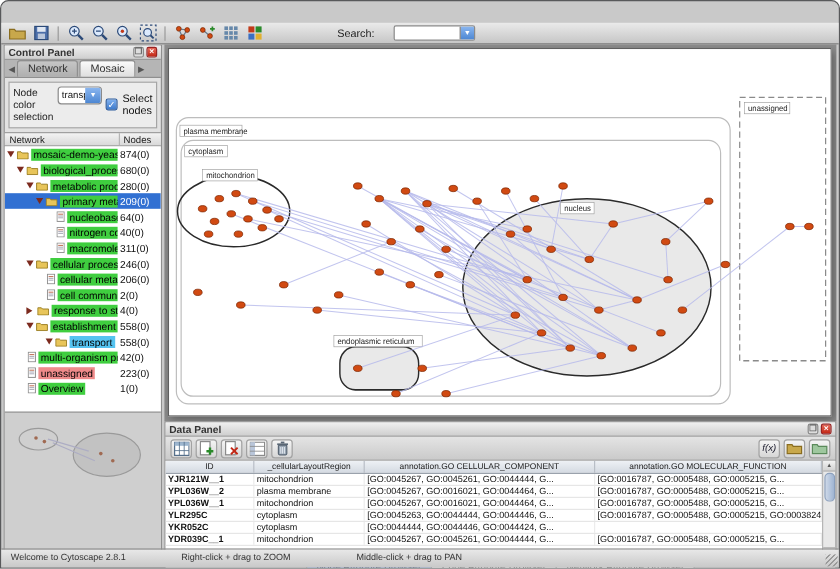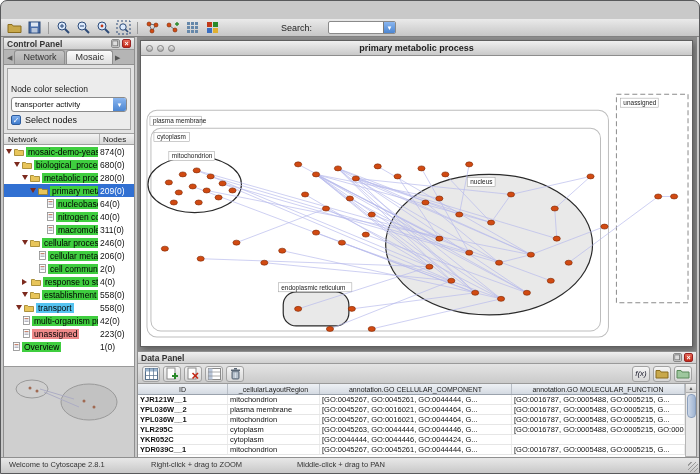--- a/index.html
+++ b/index.html
@@ -35,21 +35,21 @@
 .mini.float{border:1px solid #8a8a8a;background:#ddd;color:#666}
 .mini.float::before{content:"❐"}
 .mini.close{background:linear-gradient(#e66a5a,#c22715);color:#fff;border:1px solid #922}
 .mini.close::before{content:"×"}
 .cp-tabs{height:15px;background:#b5b5b5;display:flex;align-items:flex-end;padding:0 2px;gap:1px;border-bottom:1px solid #8f8f8f;flex:none}
 .tab-scroll{font-size:7px;color:#555;padding:0 1px 2px}
 .tab-scroll.left::before{content:"◀"}
 .tab-scroll.right::before{content:"▶"}
 .cp-tab{font-size:9px;padding:1px 8px 2px;border:1px solid #8f8f8f;border-bottom:none;border-radius:3px 3px 0 0;background:linear-gradient(#c6c6c6,#aeaeae);color:#333;white-space:nowrap}
 .cp-tab.active{background:linear-gradient(#fbfbfb,#dedede)}
-.color-panel{margin:3px;border:1px solid #a5a5a5;background:#ececec;padding:15px 3px 4px;display:flex;flex-direction:column;gap:3px;flex:none}
+.color-panel{margin:3px;border:1px solid #a5a5a5;background:#ececec;padding:3px 3px 4px;display:flex;flex-direction:row;gap:3px;flex:none}
 .color-panel .hd{font-size:8.5px;color:#222}
 .combo{height:15px;background:#fff;border:1px solid #8a8a8a;border-radius:3px;display:flex;align-items:center;overflow:hidden}
 .combo .val{flex:1;font-size:8px;padding:0 3px;color:#111;white-space:nowrap;overflow:hidden}
 .combo .arr{width:13px;height:100%;background:linear-gradient(#8ab6f0,#4c86d2);display:flex;align-items:center;justify-content:center;color:#fff;font-size:6px}
 .combo .arr::before{content:"▼"}
 .checkrow{display:flex;align-items:center;gap:4px}
 .checkbox{width:10px;height:10px;border-radius:2px;background:linear-gradient(#7fb0ef,#3f7bcc);border:1px solid #2d5c9e;color:#fff;font-size:8px;line-height:9px;text-align:center;flex:none}
 .checkbox::before{content:"✓"}
 .checkrow .cb-label{font-size:9px;color:#111}
 .tree-header{height:12px;display:flex;background:linear-gradient(#f3f3f3,#d9d9d9);border-top:1px solid #a0a0a0;border-bottom:1px solid #a0a0a0;font-size:8px;color:#222;flex:none}
@@ -88,21 +88,21 @@
 .data-panel{position:absolute;left:136px;top:350px;right:2px;bottom:12px;background:#d9d9d9;border:1px solid #8f8f8f;display:flex;flex-direction:column}
 .dp-toolbar{height:20px;display:flex;align-items:center;gap:3px;padding:0 4px;background:linear-gradient(#e4e4e4,#cacaca);border-bottom:1px solid #9a9a9a;flex:none}
 .dbtn{width:18px;height:16px;border:1px solid #a2a2a2;border-radius:3px;background:linear-gradient(#f5f5f5,#d6d6d6);display:flex;align-items:center;justify-content:center;flex:none}
 .dp-toolbar .sp{flex:1}
 .fx{font-size:8px;font-style:italic;font-weight:normal;color:#223}
 .table-wrap{height:81px;background:#fff;position:relative;overflow:hidden;padding-right:11px;flex:none}
 .grid-head{display:flex;height:11px;background:linear-gradient(#eef1f5,#d4dae2);border-bottom:1px solid #9aa2ac;font-size:7px;color:#222}
 .th{display:flex;align-items:center;justify-content:center;border-right:1px solid #b8bec6;overflow:hidden;white-space:nowrap;flex:none}
 .tr{display:flex;height:10px;border-bottom:1px solid #e6e6e6;font-size:7.5px}
 .td{padding:0 2px;border-right:1px solid #ececec;overflow:hidden;white-space:nowrap;display:flex;align-items:center;color:#111;flex:none}
-.col0{width:90px}.col1{width:92px}.col2{width:192px}.col3{flex:1;width:auto}
+.col0{width:74px}.col1{width:92px}.col2{width:192px}.col3{flex:1;width:auto}
 .td.col0{font-weight:bold}
 .vscroll{position:absolute;right:0;top:0;bottom:0;width:11px;background:#e8e8e8;border-left:1px solid #b5b5b5;display:flex;flex-direction:column;align-items:center}
 .varrow{width:11px;height:9px;background:linear-gradient(#f2f2f2,#d2d2d2);border-bottom:1px solid #adadad;font-size:5px;color:#555;display:flex;align-items:center;justify-content:center}
 .varrow.down{margin-top:auto;border-top:1px solid #adadad;border-bottom:none}
 .varrow.up::before{content:"▲"}
 .varrow.down::before{content:"▼"}
 .vthumb{width:9px;height:24px;margin-top:1px;border-radius:4px;background:linear-gradient(90deg,#cdd8e8,#9fb4d2);border:1px solid #8ba0be}
 .seg-strip{height:12px;display:flex;align-items:center;justify-content:center;background:#d9d9d9;border-top:1px solid #ababab;flex:none}
 .seg{font-size:8.5px;padding:0 8px;height:12px;display:flex;align-items:center;border:1px solid #8a8a8a;border-left:none;background:linear-gradient(#f2f2f2,#d8d8d8);color:#1c1c1c;white-space:nowrap}
 .seg:first-child{border-left:1px solid #8a8a8a;border-radius:5px 0 0 5px}
@@ -372,21 +372,21 @@
         <div class="tree-row" style="padding-left: 18px;">
           <span class="tri"></span>
           <span class="row-ico">
             <svg width="10" height="8" viewBox="0 0 10 8">
               <path d="M.5 1.5h3l1 1h5v5h-9z" fill="#e8c55a" stroke="#9a7d20" stroke-width=".8"></path>
             </svg>
           </span>
           <span class="chip" style="background: rgb(63, 206, 63);">establishment of lo...</span>
           <span class="count">558(0)</span>
         </div>
-        <div class="tree-row" style="padding-left: 12px;">
+        <div class="tree-row" style="padding-left: 34px;">
           <span class="tri"></span>
           <span class="row-ico">
             <svg width="10" height="8" viewBox="0 0 10 8">
               <path d="M.5 1.5h3l1 1h5v5h-9z" fill="#e8c55a" stroke="#9a7d20" stroke-width=".8"></path>
             </svg>
           </span>
           <span class="chip" style="background: rgb(85, 195, 240);">transport</span>
           <span class="count">558(0)</span>
         </div>
         <div class="tree-row" style="padding-left: 10px;">
@@ -408,21 +408,21 @@
             <svg width="7" height="9" viewBox="0 0 7 9">
               <rect x=".5" y=".5" width="6" height="8" fill="#fff" stroke="#8a8a8a" stroke-width=".8"></rect>
               <line x1="1.5" y1="2.5" x2="5.5" y2="2.5" stroke="#b05030" stroke-width=".7"></line>
               <line x1="1.5" y1="4" x2="5.5" y2="4" stroke="#99a" stroke-width=".7"></line>
               <line x1="1.5" y1="5.5" x2="5.5" y2="5.5" stroke="#99a" stroke-width=".7"></line>
             </svg>
           </span>
           <span class="chip" style="background: rgb(239, 138, 138);">unassigned</span>
           <span class="count">223(0)</span>
         </div>
-        <div class="tree-row" style="">
+        <div class="tree-row" style="padding-left: 10px;">
           <span class="tspacer"></span>
           <span class="row-ico">
             <svg width="7" height="9" viewBox="0 0 7 9">
               <rect x=".5" y=".5" width="6" height="8" fill="#fff" stroke="#8a8a8a" stroke-width=".8"></rect>
               <line x1="1.5" y1="2.5" x2="5.5" y2="2.5" stroke="#b05030" stroke-width=".7"></line>
               <line x1="1.5" y1="4" x2="5.5" y2="4" stroke="#99a" stroke-width=".7"></line>
               <line x1="1.5" y1="5.5" x2="5.5" y2="5.5" stroke="#99a" stroke-width=".7"></line>
             </svg>
           </span>
           <span class="chip" style="background: rgb(63, 206, 63);">Overview</span>
@@ -438,28 +438,20 @@
         <circle cx="26" cy="21" r="1.5" fill="#a06a52"></circle>
           <circle cx="33" cy="24" r="1.5" fill="#a06a52"></circle>
         <circle cx="80" cy="34" r="1.5" fill="#a06a52"></circle>
           <circle cx="90" cy="40" r="1.5" fill="#a06a52"></circle>
       </svg>
     </div>
   </div>
 
   <div class="desktop">
     <div class="iframe">
-      <div class="iframe-titlebar">
-        <div class="iframe-lights">
-          <span class="iframe-light"></span>
-          <span class="iframe-light"></span>
-          <span class="iframe-light"></span>
-        </div>
-        <div class="iframe-title">primary metabolic process</div>
-      </div>
       <div class="canvas">
         <svg viewBox="0 0 554 289" preserveAspectRatio="none">
           <g>
             <rect x="6" y="54" width="464" height="226" rx="10" class="comp-rect"></rect>
             <rect x="10" y="72" width="452" height="202" rx="10" class="comp-rect"></rect>
             <g>
                 <rect x="9" y="60" width="52" height="9" class="lbl-box"></rect>
                 <text x="12" y="67">plasma membrane</text>
               </g>
             <g>

